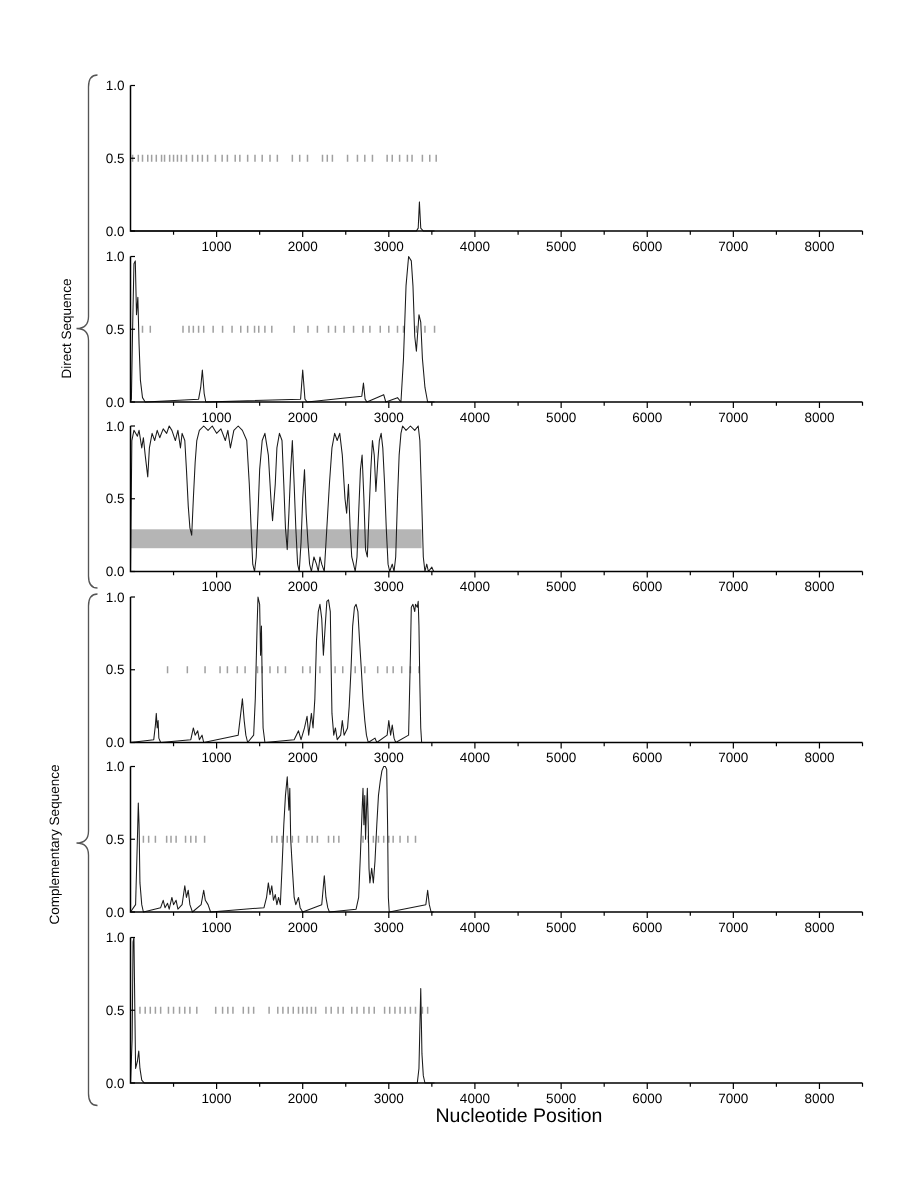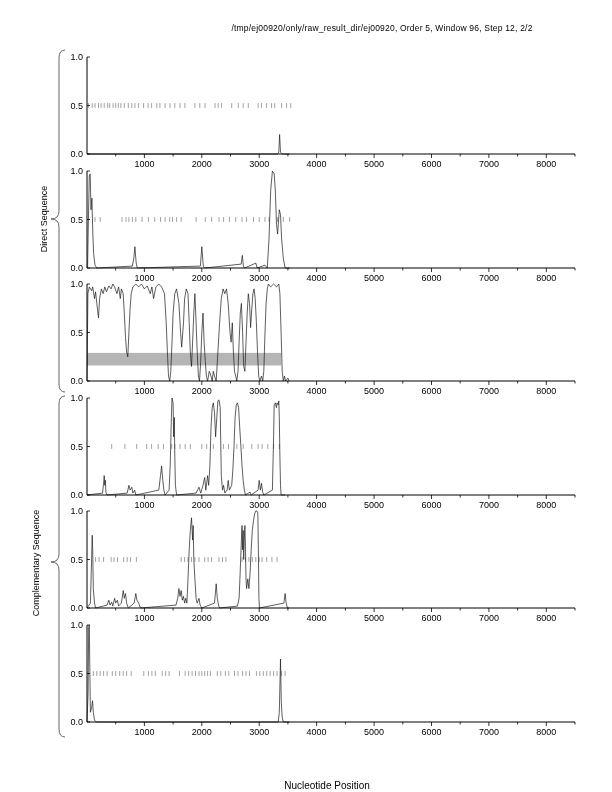--- a/index.html
+++ b/index.html
@@ -1,31 +1,30 @@
 <!DOCTYPE html>
 <html><head>
 <meta charset="utf-8">
 <style>
   html,body{margin:0;padding:0;background:#fff;}
   .page{position:relative;width:612px;height:792px;background:#ffffff;overflow:hidden;
         font-family:"Liberation Sans", sans-serif;color:#000;}
   .title{position:absolute;left:182px;top:23px;width:400px;text-align:center;
          font-size:8.5px;letter-spacing:0.2px;white-space:nowrap;}
-  .xlabel{position:absolute;left:227px;top:736px;width:200px;text-align:center;font-size:10px;margin-top:44px;}
+  .xlabel{position:absolute;left:246px;top:736px;width:200px;text-align:center;font-size:13px;}
   .vlabel{position:absolute;height:12px;line-height:12px;text-align:center;font-size:9px;
           transform:rotate(-90deg);transform-origin:center center;white-space:nowrap;}
   .vlabel.direct{left:-21px;top:213px;width:130px;}
   .vlabel.comp{left:-39px;top:557px;width:150px;}
   svg text{font-family:"Liberation Sans", sans-serif;font-size:9px;fill:#000;}
 </style>
 </head>
 <body>
 
 <div class="page">
-  <div class="title">/tmp/ej00920/only/raw_result_dir/ej00920, Order 5, Window 96, Step 12, 2/2</div>
   <div class="vlabel direct">Direct Sequence</div>
   <div class="vlabel comp">Complementary Sequence</div>
   <svg id="plot-svg" width="612" height="792" style="position:absolute;left:0;top:0;">
       <g>
         <path d="M88.4 103.1V107.9M92.2 103.1V107.9M95.0 103.1V107.9M98.5 103.1V107.9M101.1 103.1V107.9M104.2 103.1V107.9M107.7 103.1V107.9M109.7 103.1V107.9M113.1 103.1V107.9M115.7 103.1V107.9M118.3 103.1V107.9M120.9 103.1V107.9M124.3 103.1V107.9M128.3 103.1V107.9M131.8 103.1V107.9M134.9 103.1V107.9M138.4 103.1V107.9M143.6 103.1V107.9M148.1 103.1V107.9M151.6 103.1V107.9M156.8 103.1V107.9M159.9 103.1V107.9M165.1 103.1V107.9M170.0 103.1V107.9M174.8 103.1V107.9M180.0 103.1V107.9M184.9 103.1V107.9M194.9 103.1V107.9M199.8 103.1V107.9M205.0 103.1V107.9M215.0 103.1V107.9M218.2 103.1V107.9M221.6 103.1V107.9M231.7 103.1V107.9M238.3 103.1V107.9M243.2 103.1V107.9M248.3 103.1V107.9M258.1 103.1V107.9M261.5 103.1V107.9M266.4 103.1V107.9M271.6 103.1V107.9M274.7 103.1V107.9M281.6 103.1V107.9M286.5 103.1V107.9M290.8 103.1V107.9" stroke="#a0a0a0" stroke-width="1" fill="none"></path>
         <polyline points="87.0,154.0 277.6,154.0 278.8,152.1 279.6,134.6 280.5,152.1 282.2,154.0 289.7,154.0" fill="none" stroke="#1a1a1a" stroke-width="0.7" stroke-linejoin="round"></polyline>
         <path d="M87 57 V154 H575" fill="none" stroke="#000000" stroke-width="1"></path>
         <path d="M87 57.0 h3" stroke="#000000" stroke-width="0.8"></path>
         <text x="83" y="60.0" text-anchor="end">1.0</text>
         <path d="M87 105.5 h3" stroke="#000000" stroke-width="0.8"></path>

